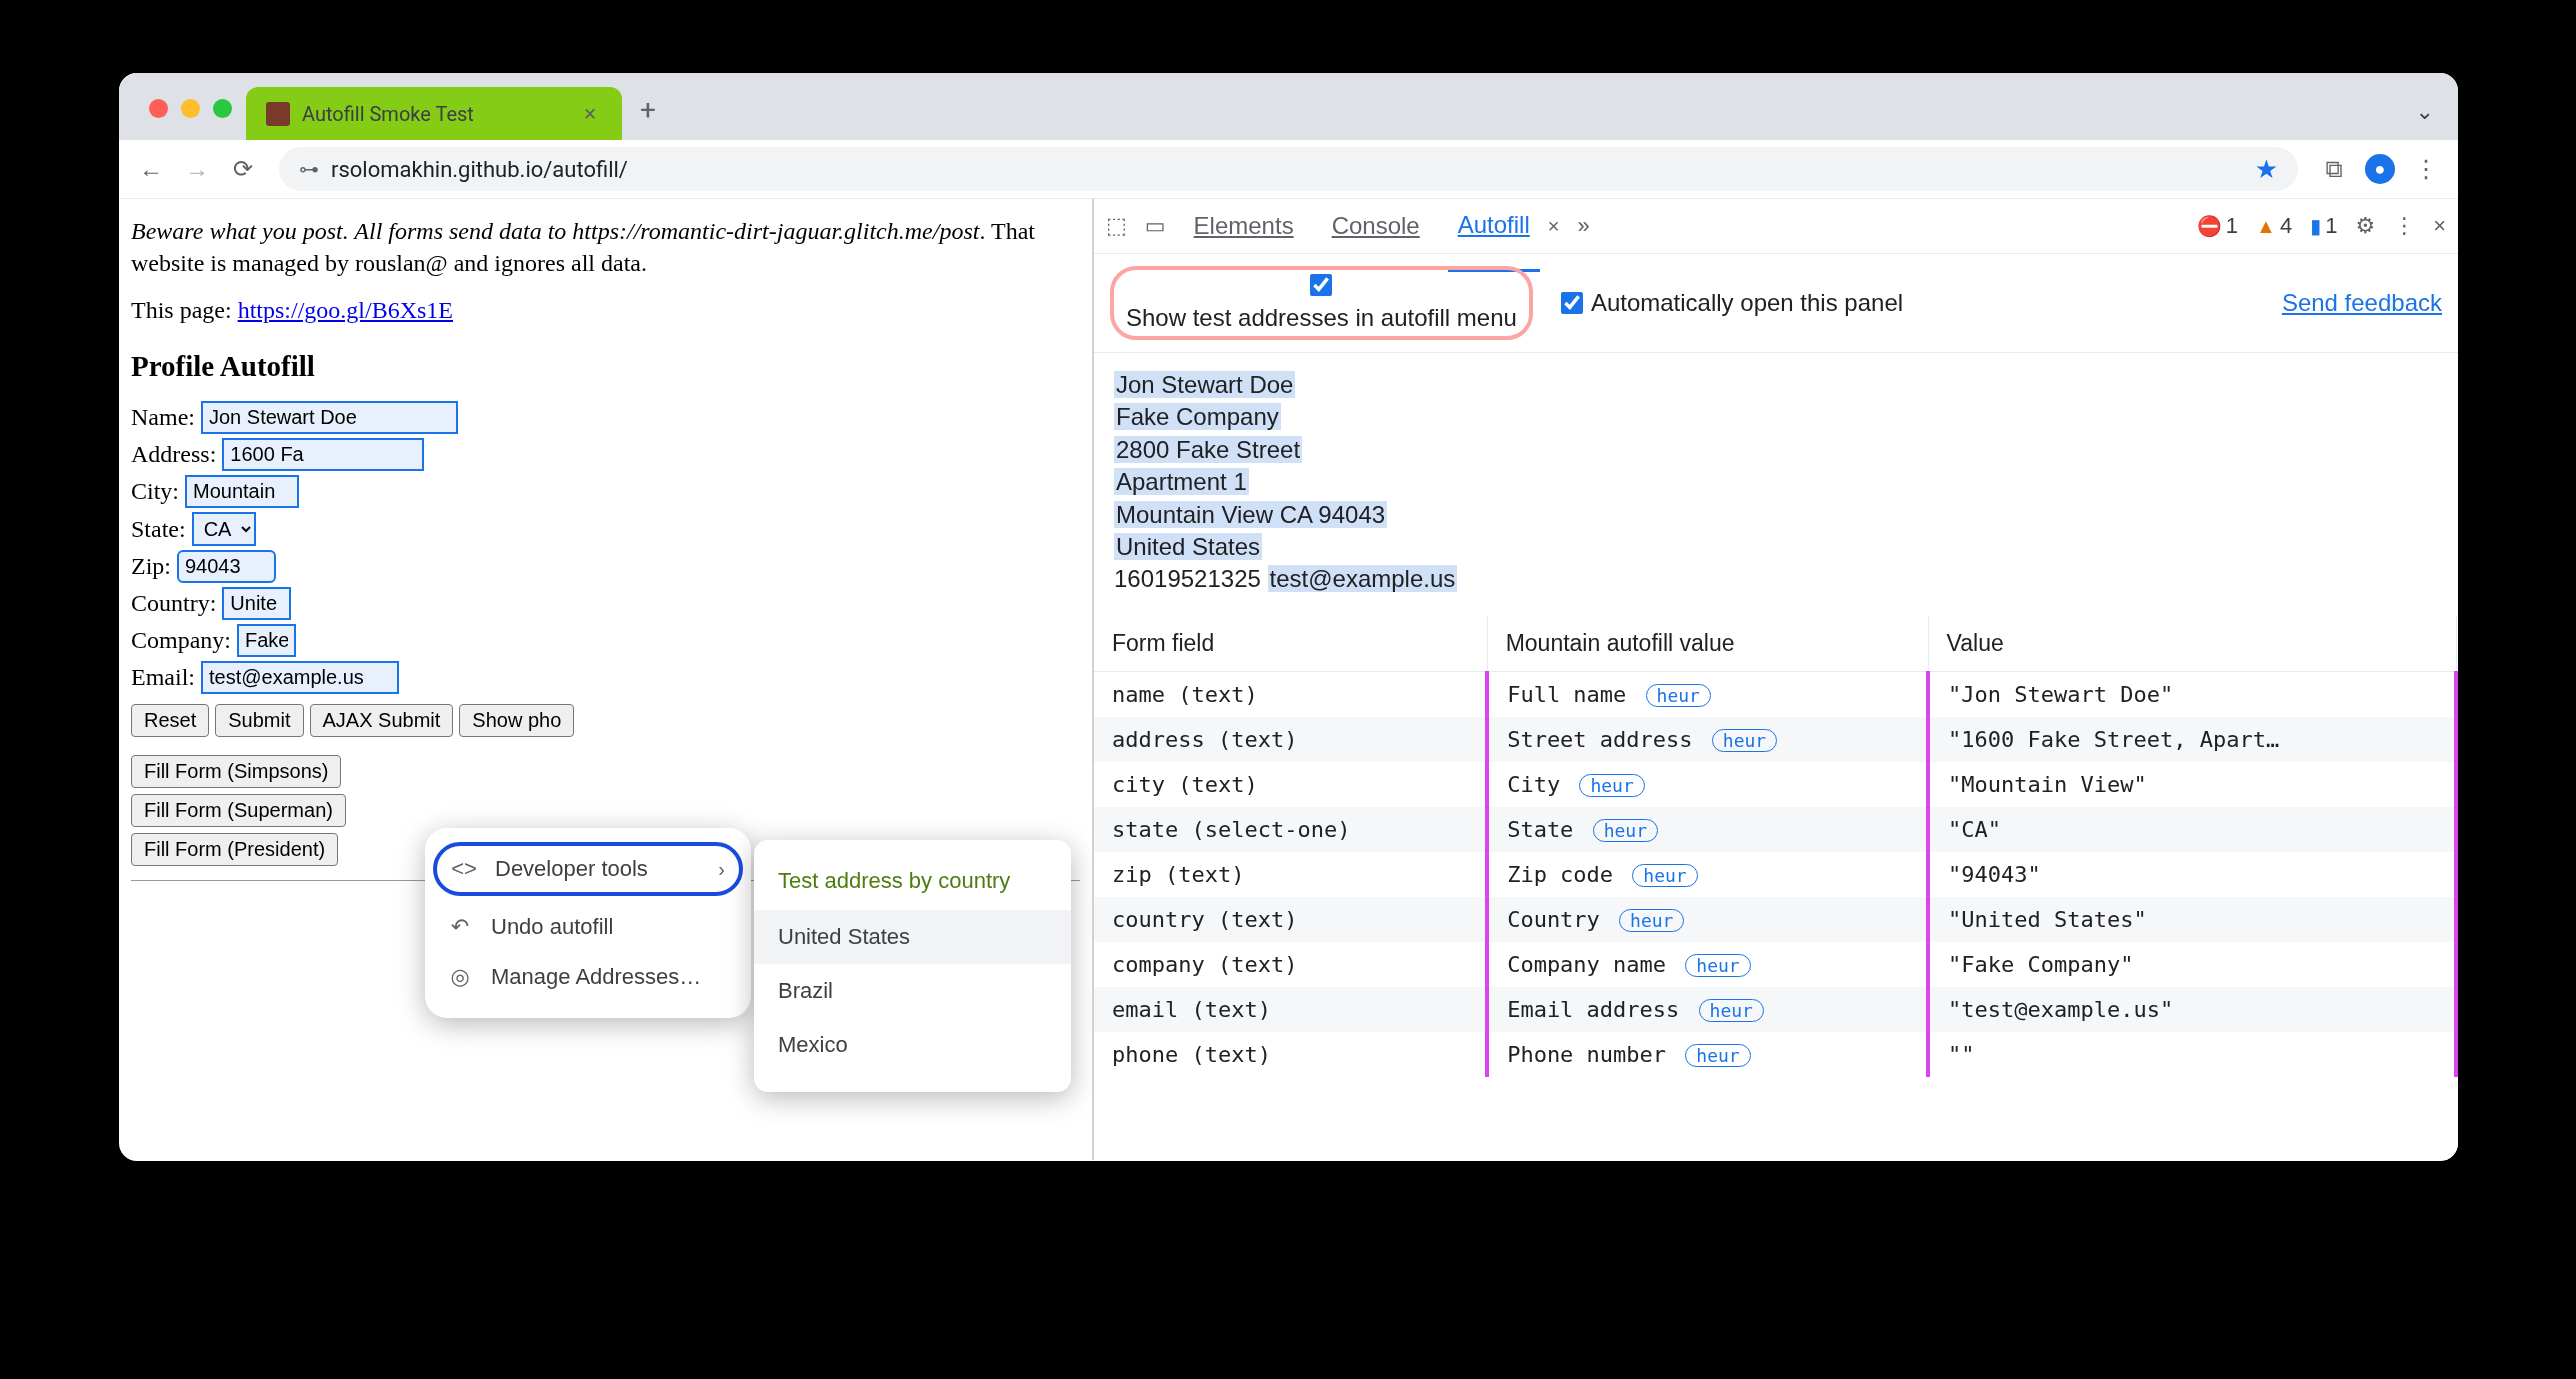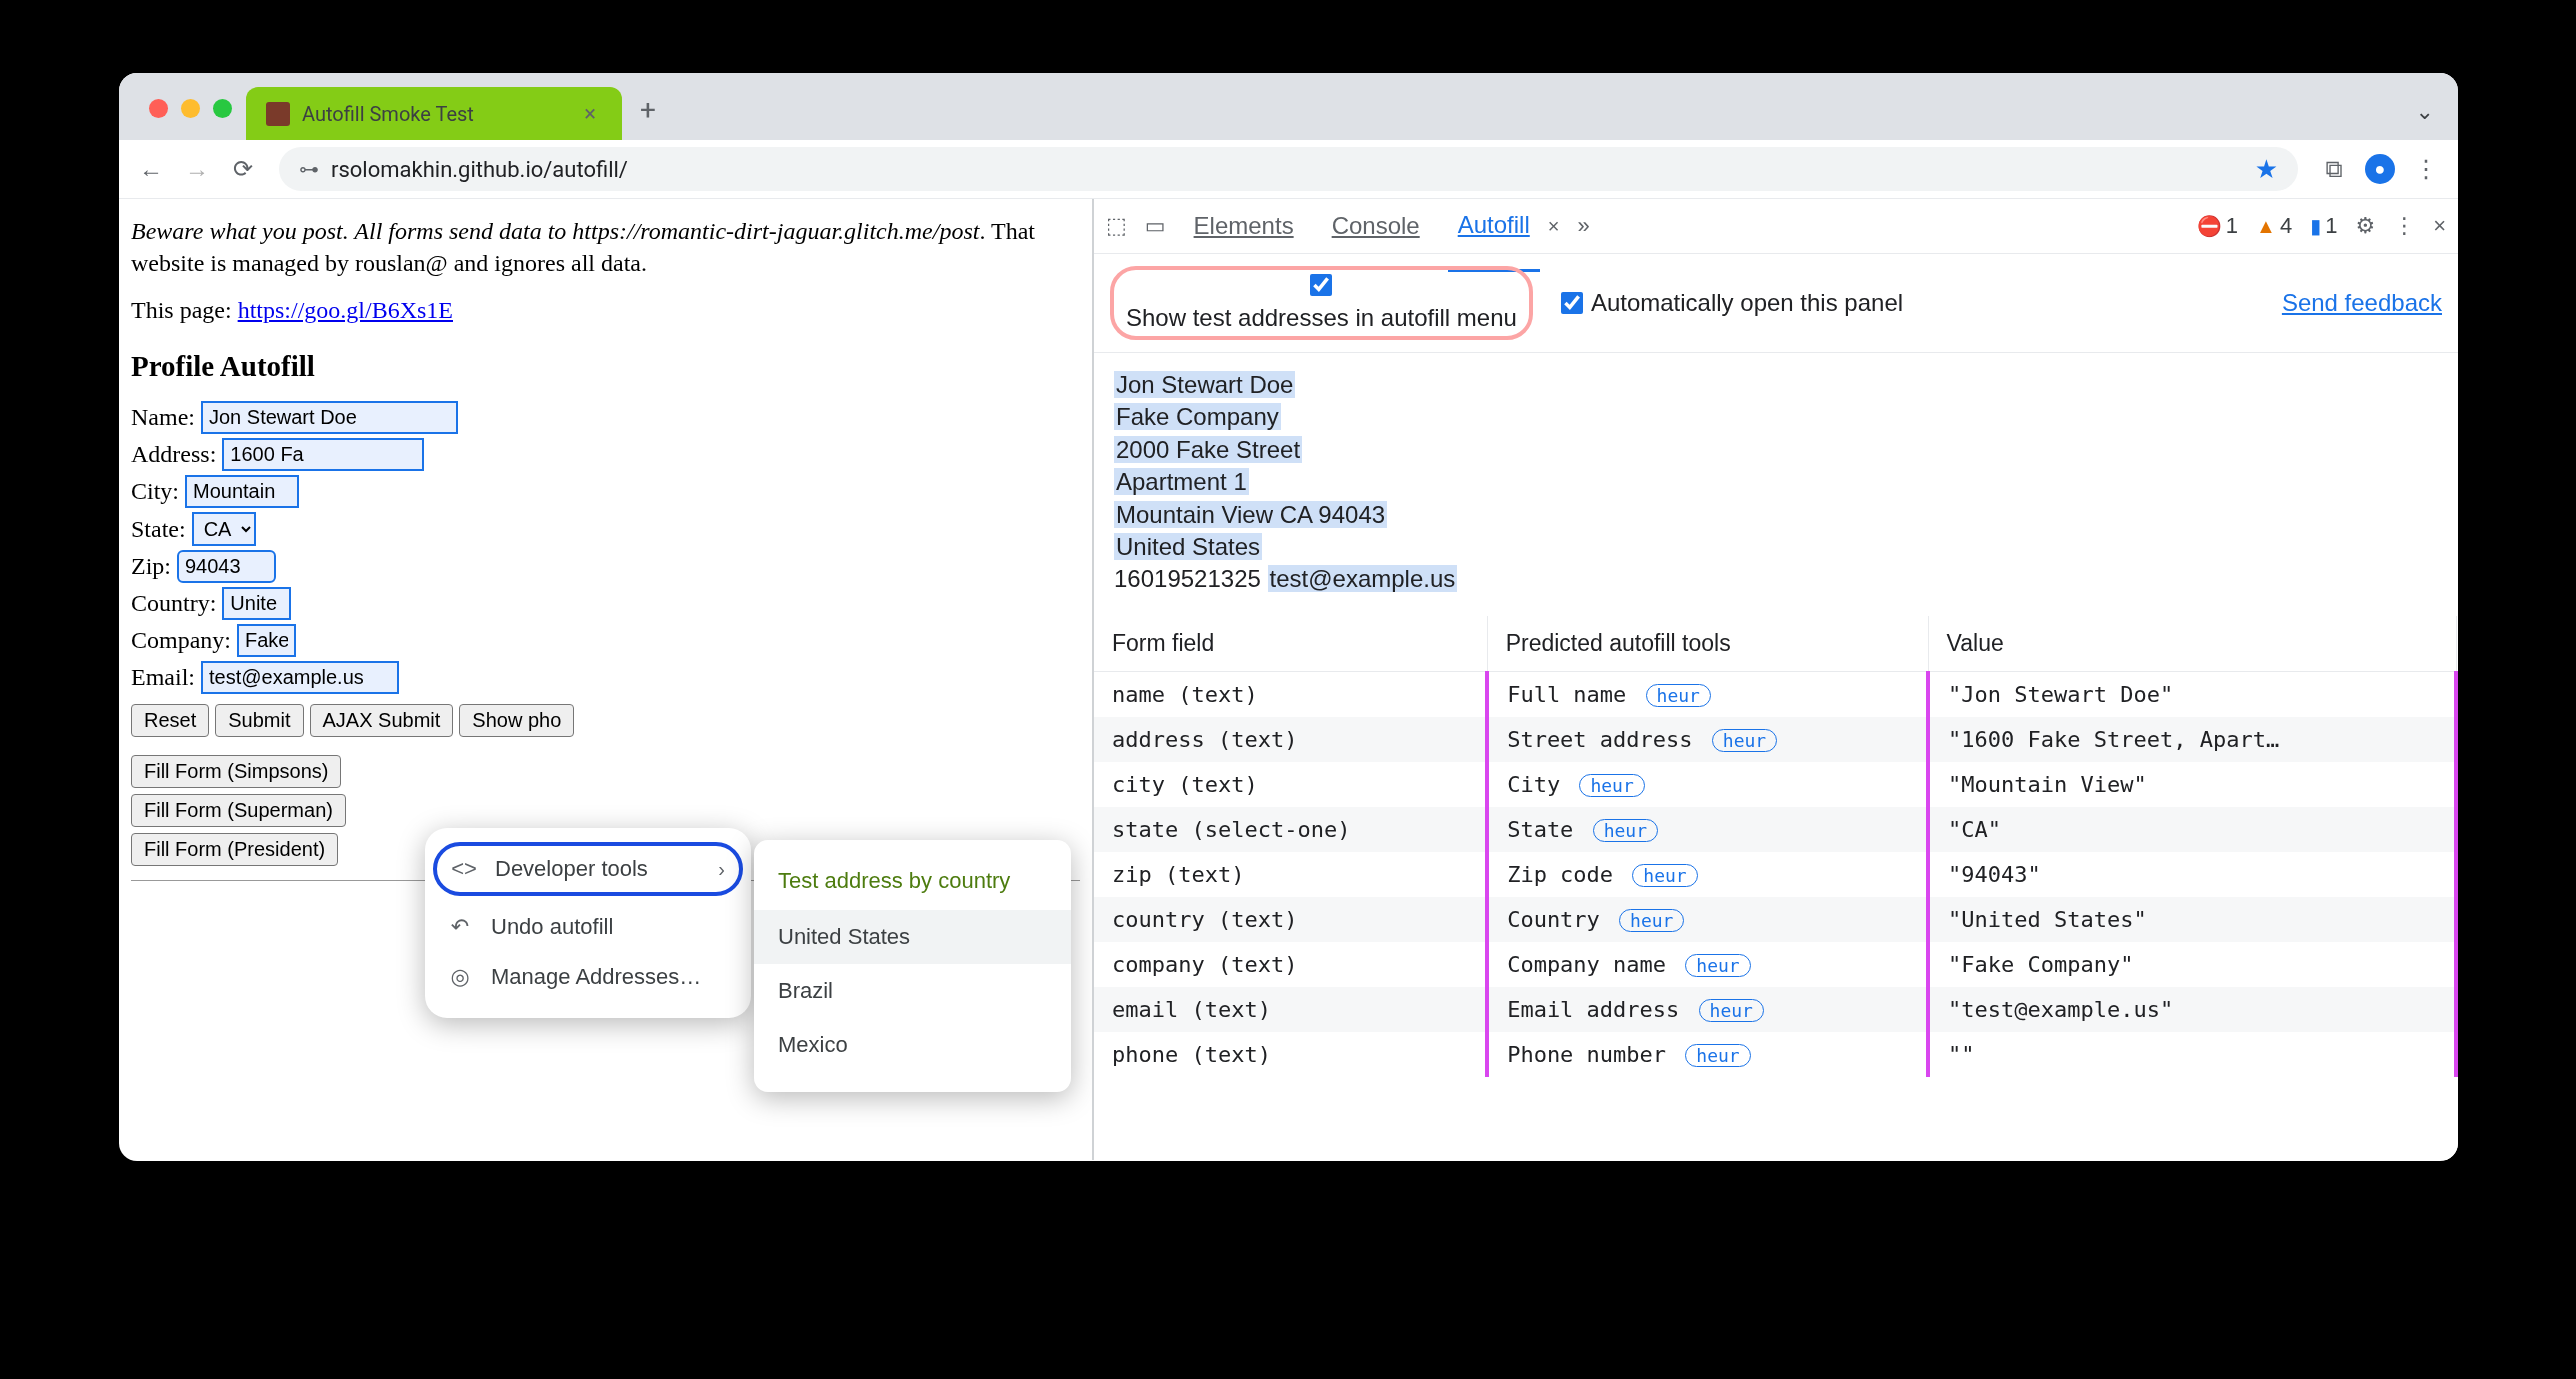--- a/index.html
+++ b/index.html
@@ -218,32 +218,32 @@
         <label>
             <input type="checkbox" checked="" style="">
             <span>Automatically open this panel</span>
           </label>
         <span class="fb">Send feedback</span>
       </div>
 
       <div class="addr">
         <span class="lh">Jon Stewart Doe</span><br>
         <span class="lh">Fake Company</span><br>
-        <span class="lh">2000 Fake Street</span><br>
+        <span class="lh">2800 Fake Street</span><br>
         <span class="lh">Apartment 1</span><br>
         <span class="lh">Mountain View CA 94043</span><br>
         <span class="lh">United States</span><br>
         <span>16019521325</span> <span class="lh">test@example.us</span>
       </div>
 
       <table class="tbl">
         <thead>
             <tr>
           <th>Form field</th>
-          <th>Predicted autofill tools</th>
+          <th>Mountain autofill value</th>
           <th>Value</th>
         </tr>
           </thead>
         <tbody id="tbody">
             <tr>
               <td>name (text)</td>
               <td>Full name <span class="heur">heur</span></td>
               <td>"Jon Stewart Doe"</td>
             </tr>
             <tr>

